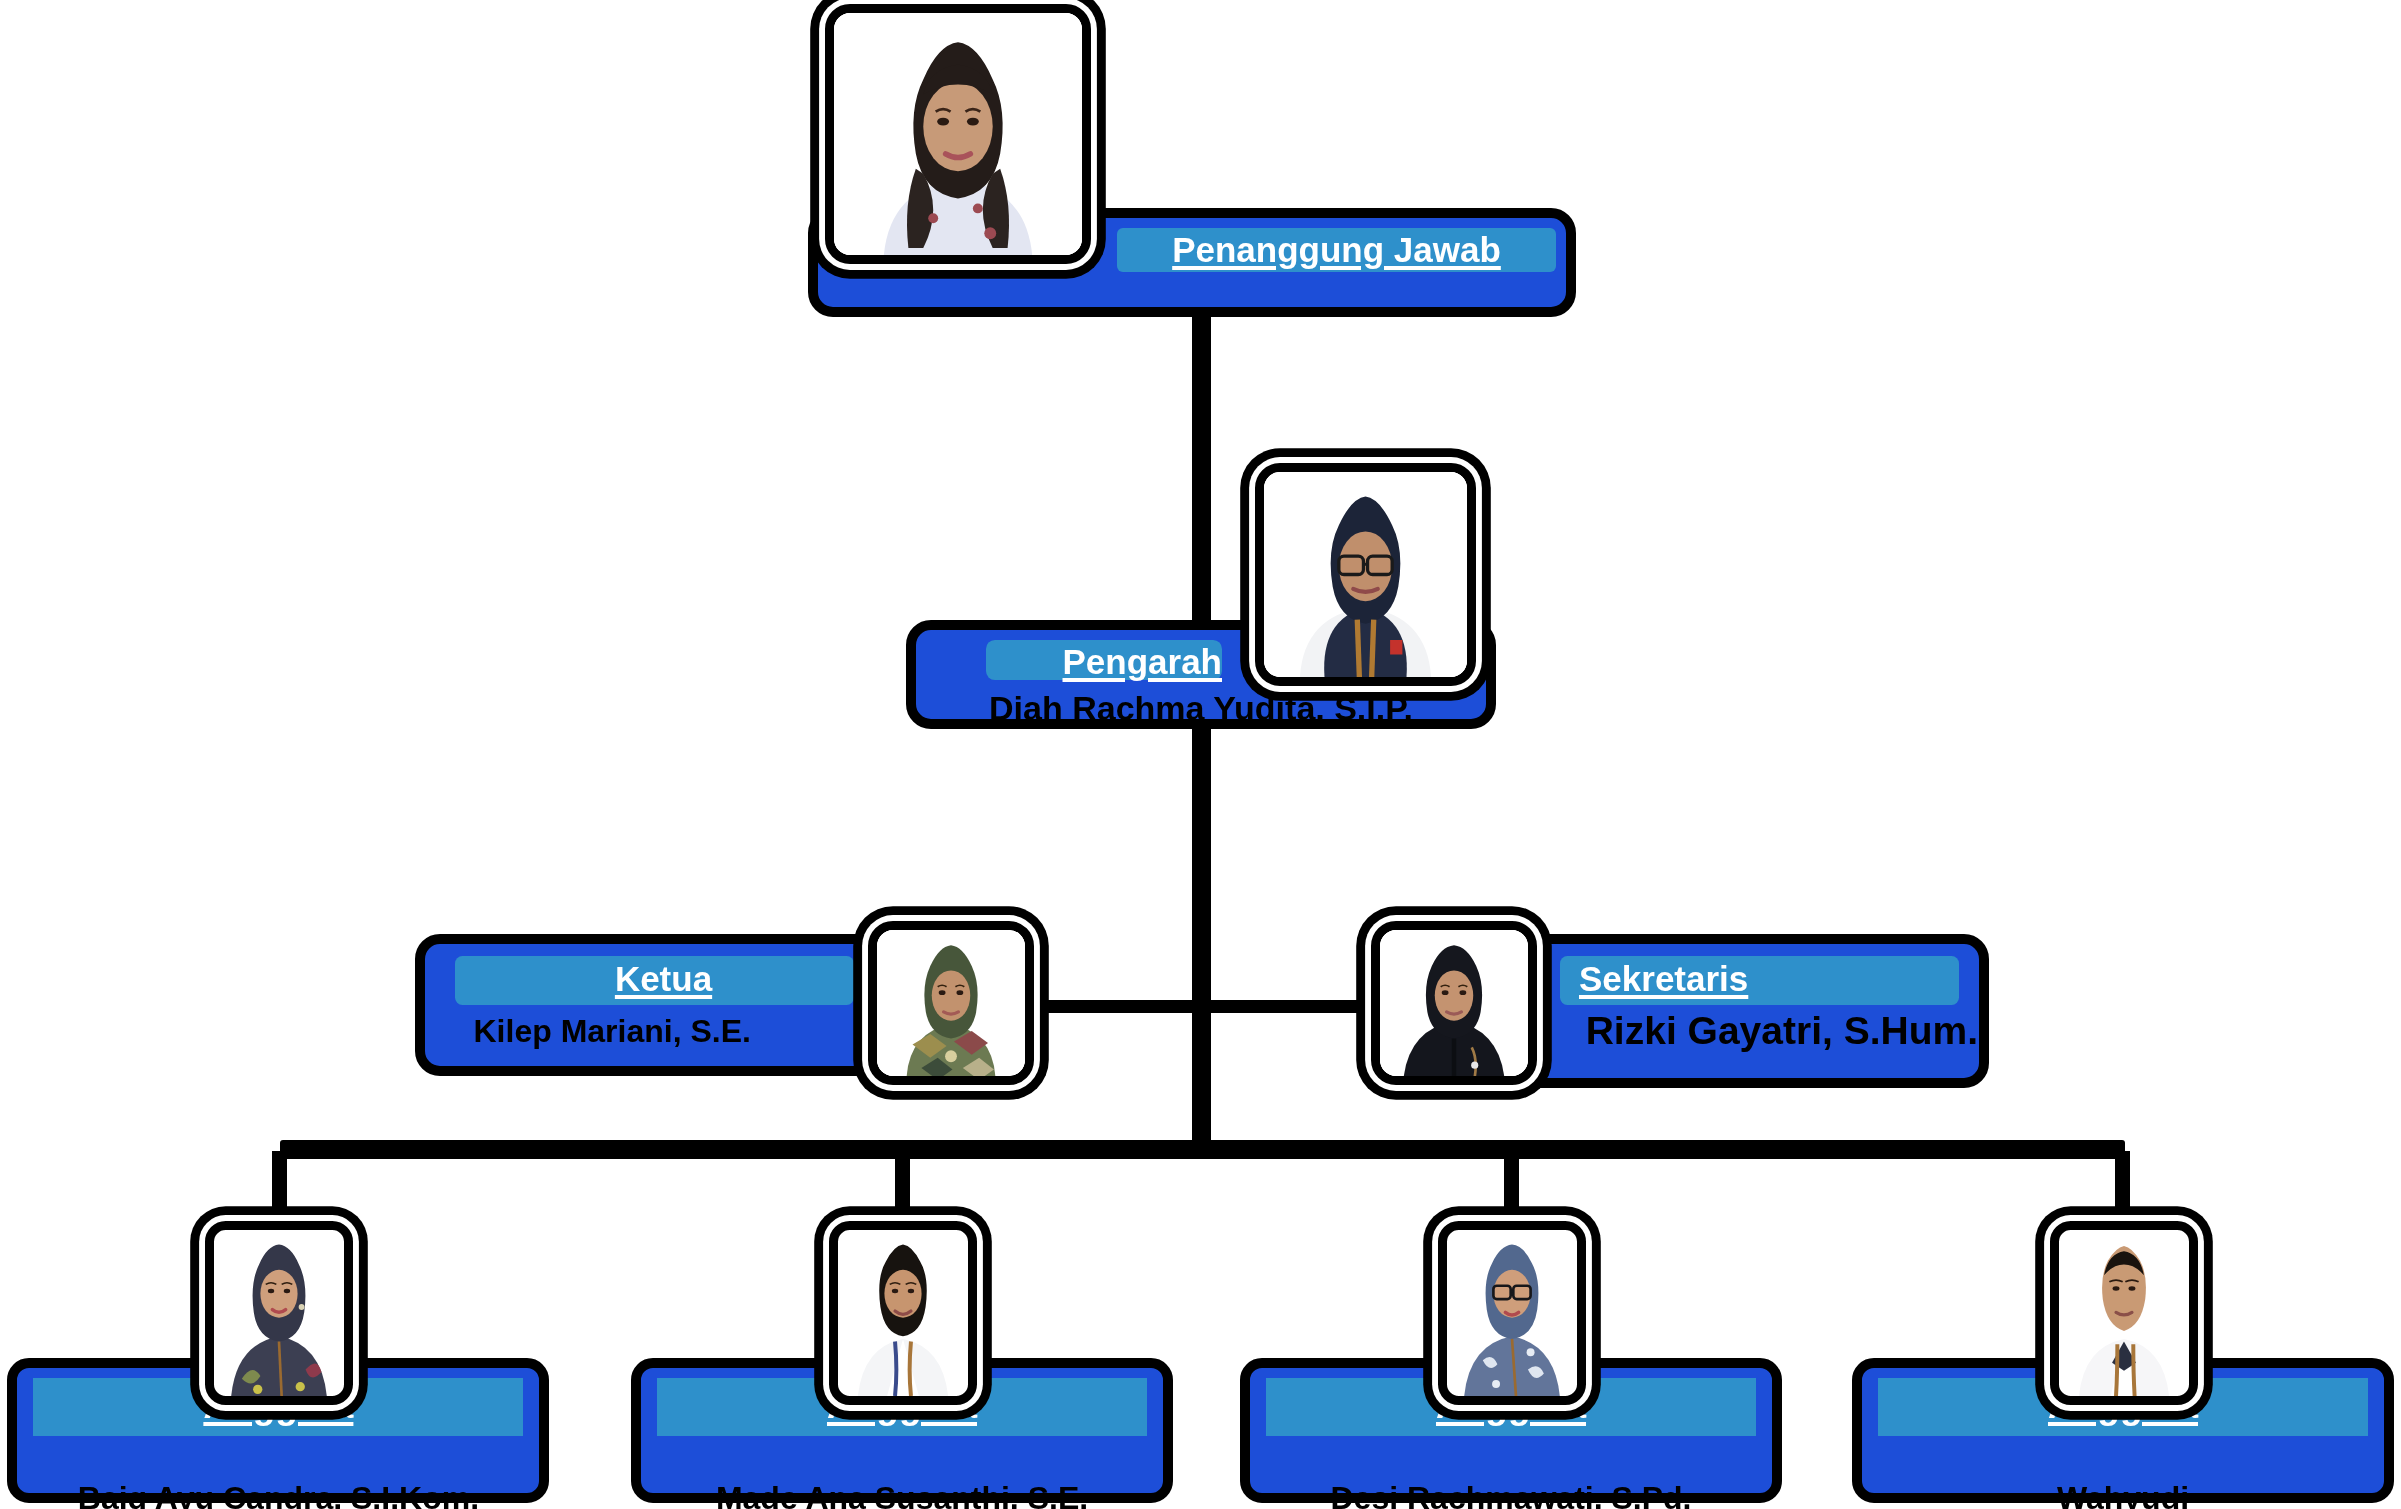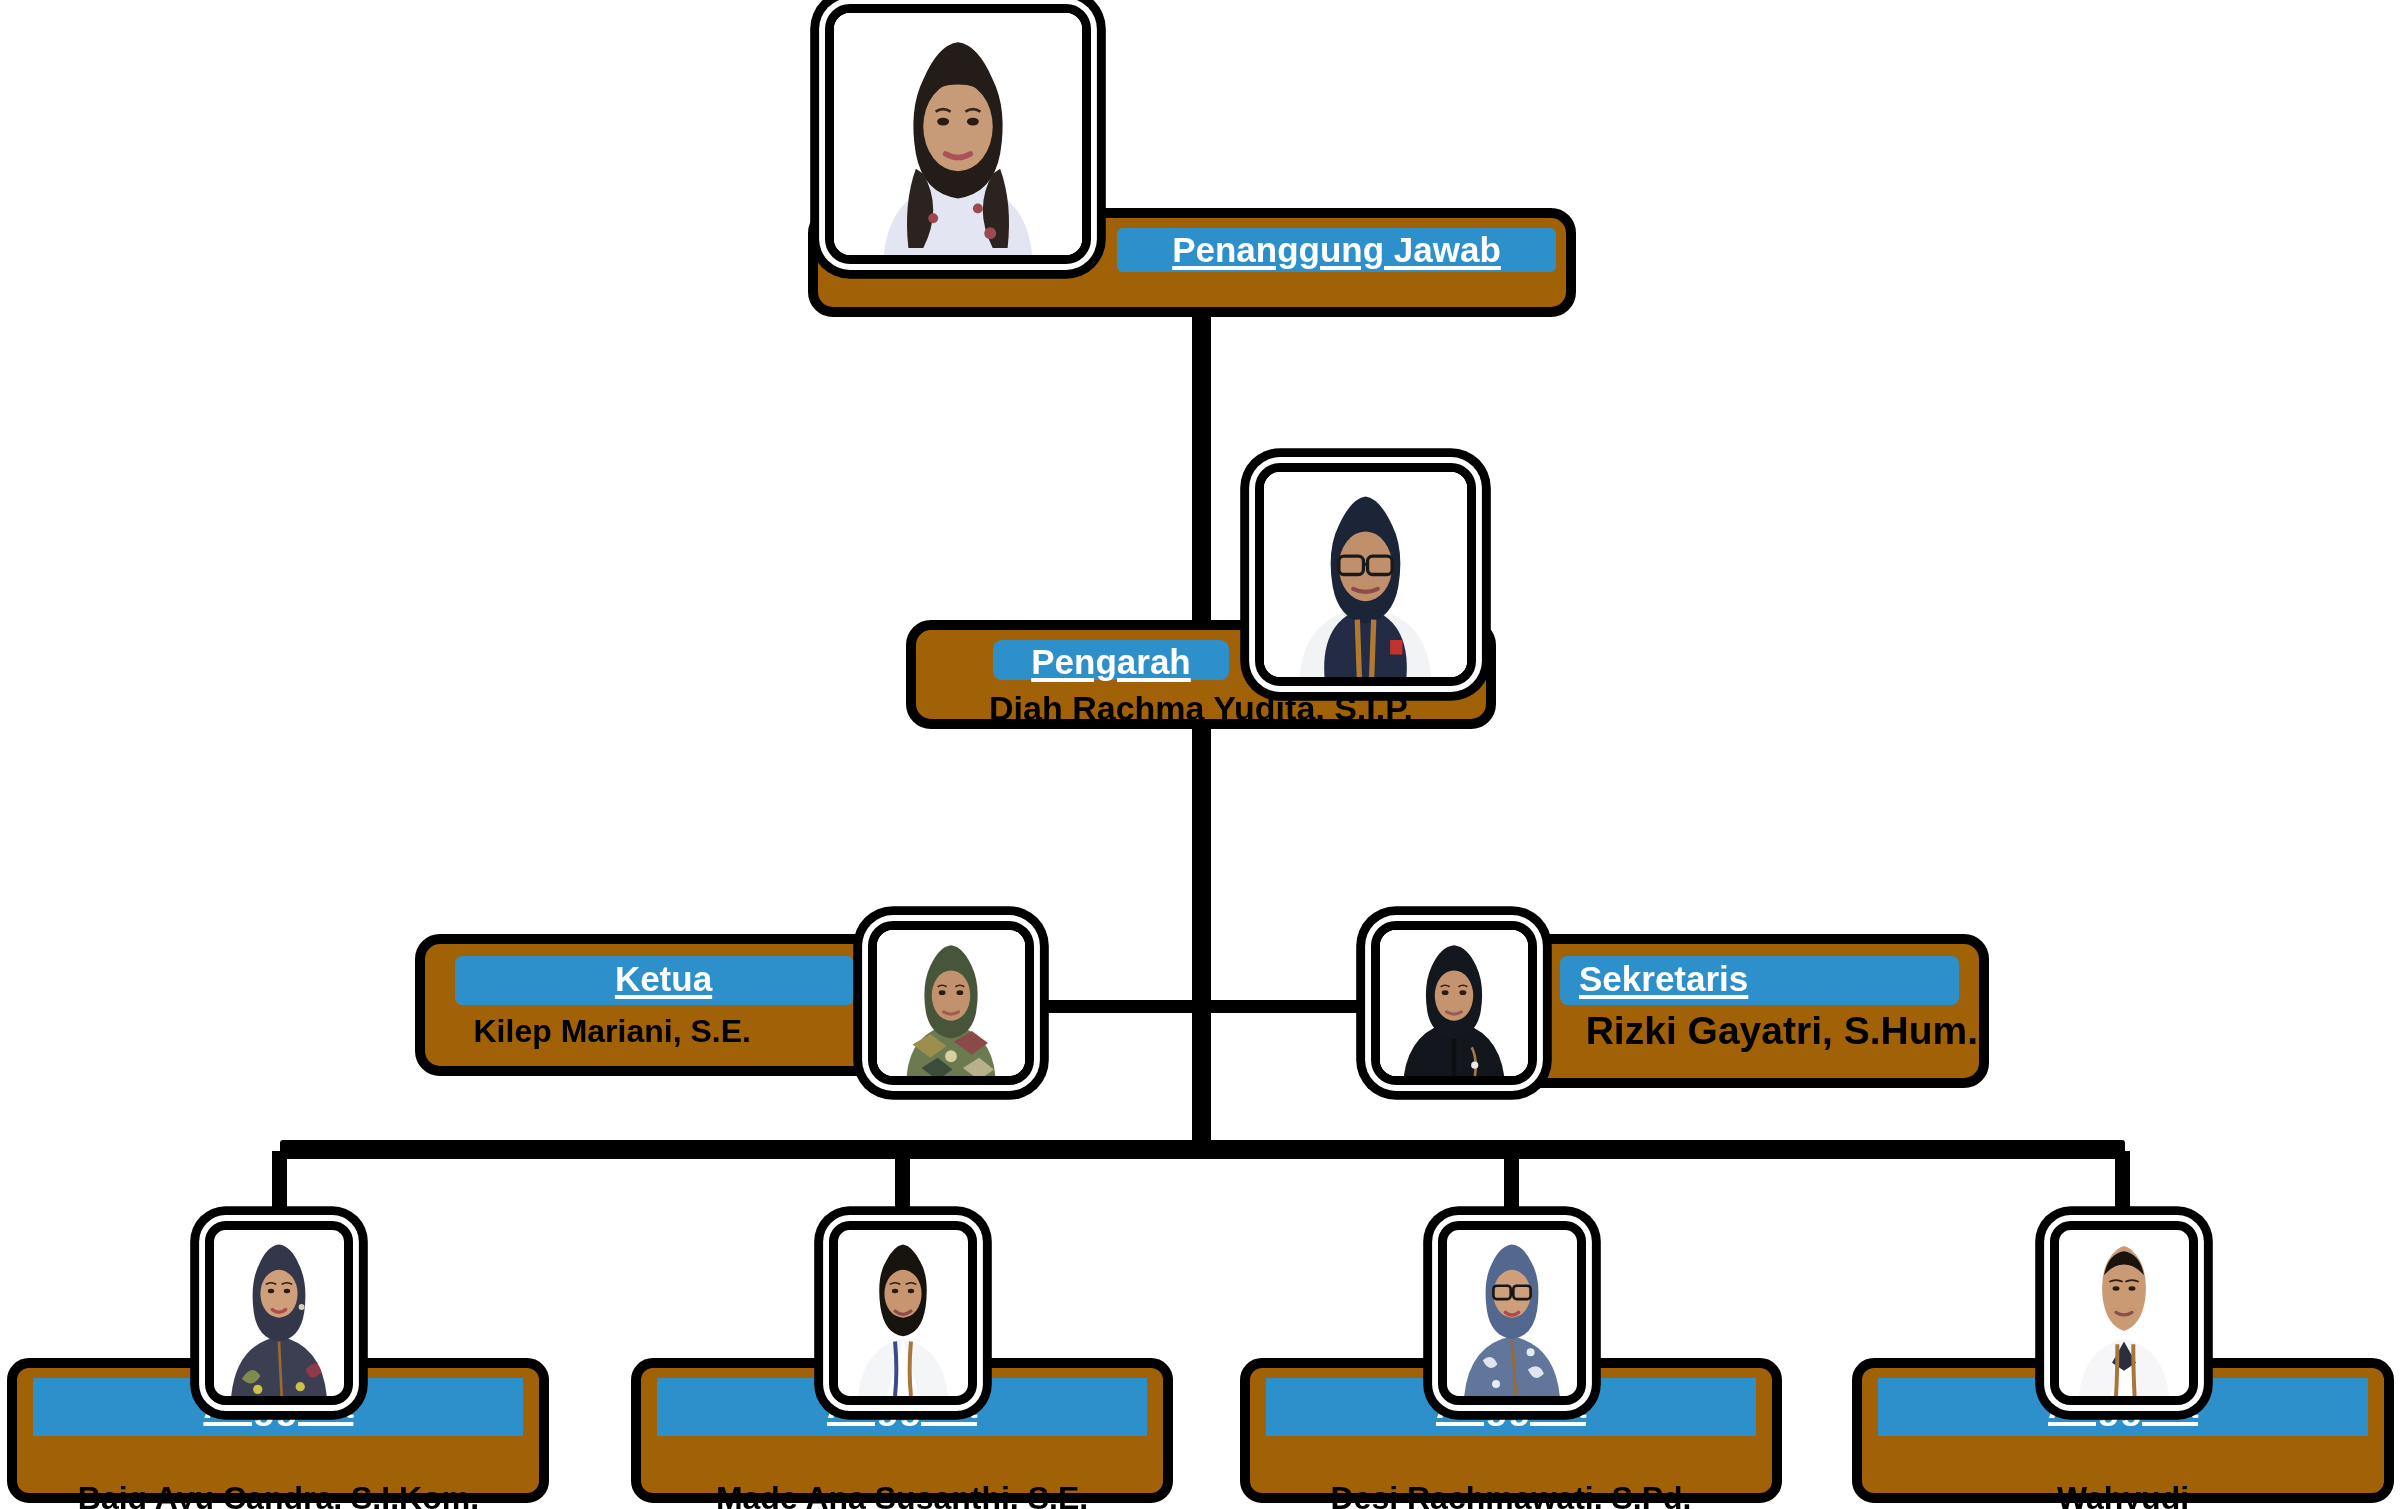--- a/index.html
+++ b/index.html
@@ -8,21 +8,21 @@
     width:2401px;height:1510px;overflow:hidden;
   }
   #stage{position:relative;width:2401px;height:1510px;background:#fff;}
 
   
   .line{position:absolute;background:#000;z-index:1;}
 
   
   .card{
     position:absolute;
-    background:#a16207;
+    background:#1d4ed8;
     border:10.3px solid #000000;
     border-radius:22px;
     box-sizing:border-box;
     z-index:3;
   }
   .card-inner{
     position:relative;width:100%;height:100%;
     display:flex;flex-direction:column;
     align-items:stretch;justify-content:flex-start;
     box-sizing:border-box;
@@ -75,22 +75,22 @@
   }
   #card-pj .person{
     position:absolute;left:81px;top:59px;width:664px;
     font-size:34px;line-height:38px;
   }
   #photo-pj{left:825px;top:4.4px;width:266px;height:260px;}
 
   
   #card-pengarah{left:906px;top:620px;width:590px;height:109px;border-radius:25px;}
   #card-pengarah .role{
-    position:absolute;left:77px;top:10.3px;width:236px;height:40px;
-    font-size:35px;line-height:43px;border-radius:8.9px;
+    position:absolute;left:70px;top:10.3px;width:236px;height:40px;
+    font-size:35px;line-height:43px;border-radius:8.9px;text-align:right;
   }
   #card-pengarah .person{
     position:absolute;left:0px;top:59px;width:570px;
     font-size:34px;line-height:38px;
   }
   #photo-pengarah{left:1255px;top:463px;width:221px;height:223px;}
 
   
   #card-ketua{left:415px;top:934px;width:620px;height:142px;border-radius:25px;}
   #card-ketua .role{

